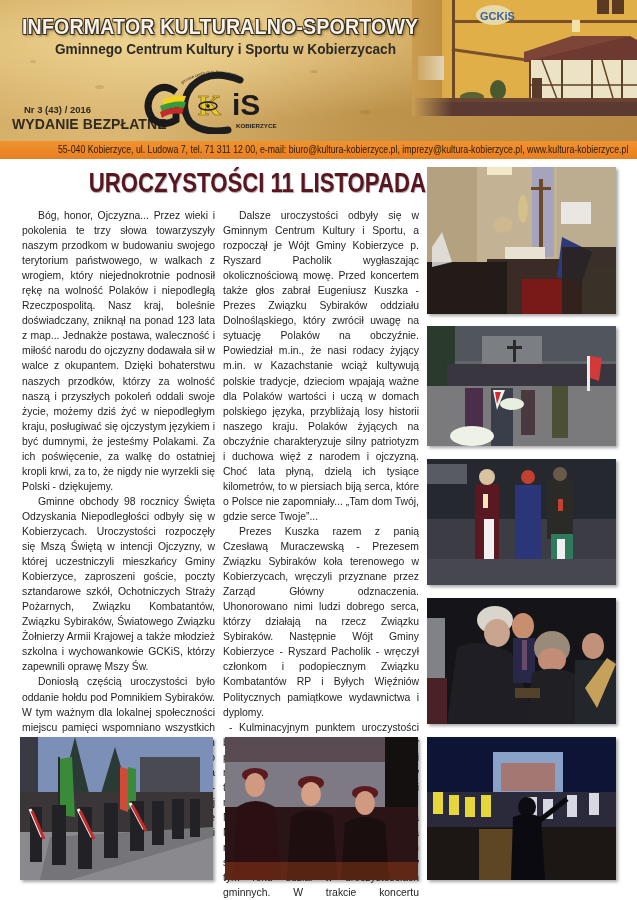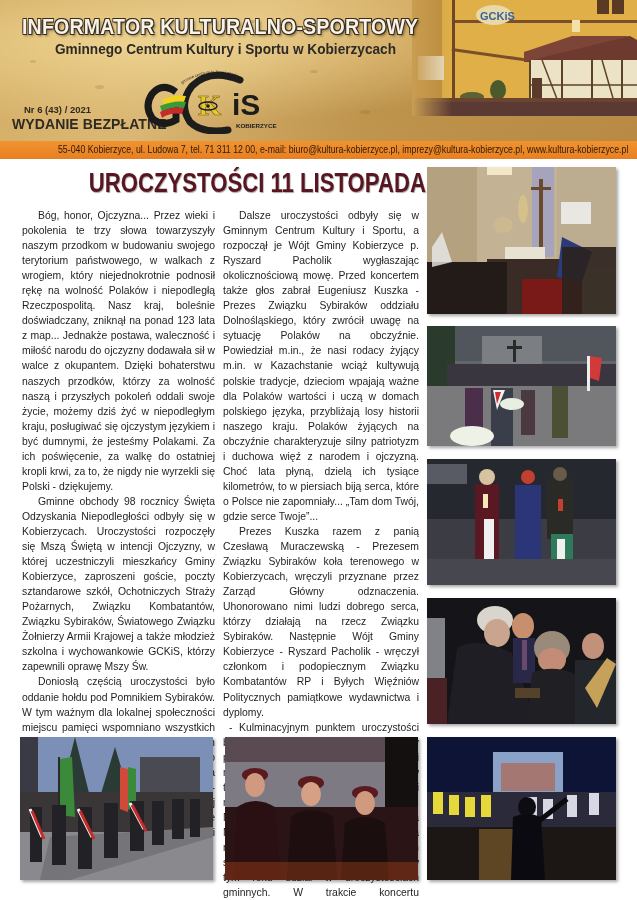--- a/index.html
+++ b/index.html
@@ -118,21 +118,21 @@
       <rect x="0" y="102" width="225" height="30" fill="#5b3a33"></rect>
       <rect x="0" y="120" width="160" height="12" fill="#4a2e28"></rect>
 
       <polygon points="0,141 0,130 225,118 225,141" fill="#c7b8a0"></polygon>
     </svg>
     <div class="fade"></div>
   </div>
 
   <div class="header-title">INFORMATOR KULTURALNO-SPORTOWY</div>
   <div class="header-subtitle">Gminnego Centrum Kultury i Sportu w Kobierzycach</div>
-  <div class="issue-no">Nr 6 (43) / 2021</div>
+  <div class="issue-no">Nr 3 (43) / 2016</div>
   <div class="issue-free">WYDANIE BEZPŁATNE</div>
 
   <div class="logo">
     <svg viewBox="0 0 142 66">
 
       <path id="arcpath" d="M38 16 Q66 -2 96 10" fill="none"></path>
       <text font-family="Liberation Sans, sans-serif" font-size="4.2" fill="#3a2a18">
         <textPath href="#arcpath" id="arc-text-path">gminne centrum kultury i sportu</textPath>
       </text>
 

